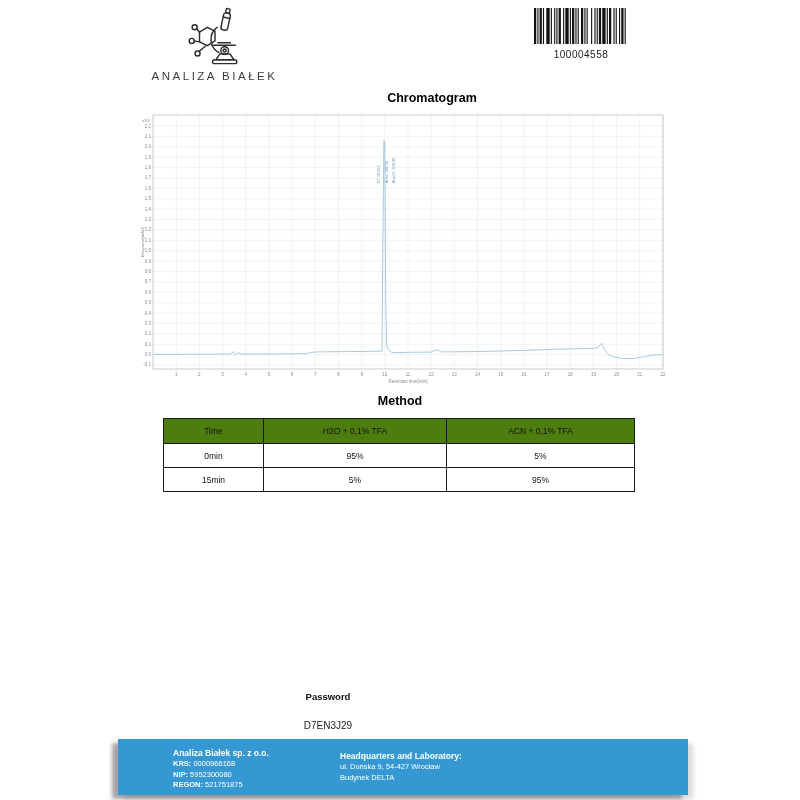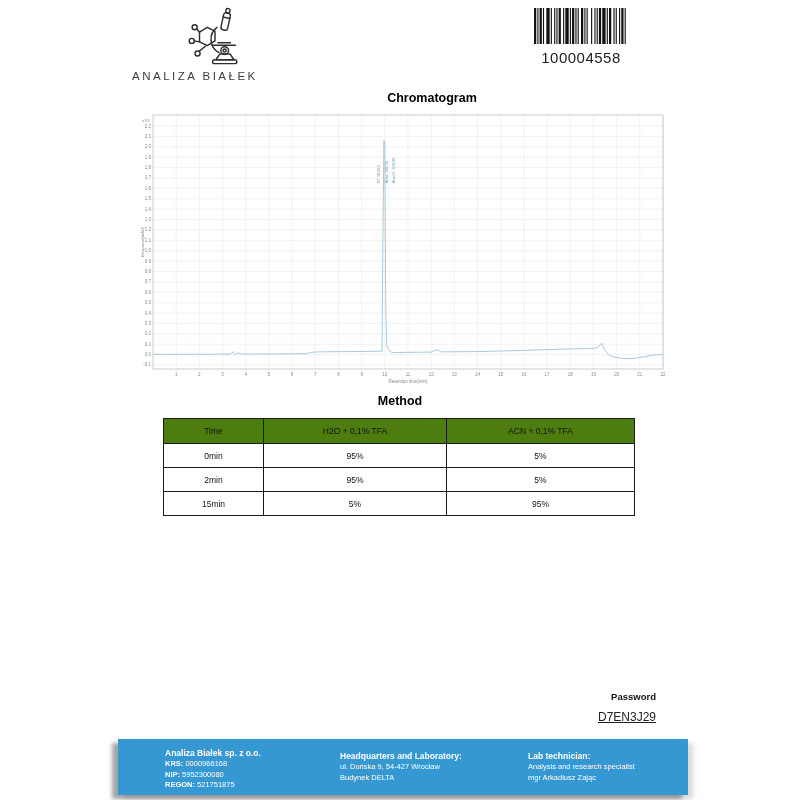--- a/index.html
+++ b/index.html
@@ -1,49 +1,49 @@
 <!DOCTYPE html>
 <html><head>
 <meta charset="utf-8">
 <style>
   html,body{margin:0;padding:0;background:#fff;}
   .page{position:relative;width:800px;height:800px;background:#ffffff;overflow:hidden;
         font-family:"Liberation Sans", sans-serif;color:#111;}
   
-  .logo-block{position:absolute;left:132px;top:6px;width:165px;}
+  .logo-block{position:absolute;left:132px;top:6px;width:165px;text-align:center;}
   .logo-block svg{display:block;margin:0 auto;}
   .logo-wordmark{margin-top:2px;font-size:11.5px;letter-spacing:2.5px;color:#3d3d3d;}
   .barcode-block{position:absolute;left:531px;top:8px;width:100px;text-align:center;}
-  .barcode-number{font-size:15px;color:#222;margin-top:1px;letter-spacing:.5px;}
+  .barcode-number{font-size:10px;color:#222;margin-top:1px;letter-spacing:.5px;}
   
   .section-title{position:absolute;left:0;width:800px;text-align:center;
                  font-size:12.5px;font-weight:bold;color:#000;}
   #chrom-title{top:91px;padding-left:32px;}
   #method-title{top:394px;}
   
   .chart-wrap{position:absolute;left:140px;top:110px;width:530px;height:285px;}
   .chart-wrap svg{display:block;}
   .chart-wrap text{font-family:"Liberation Sans", sans-serif;}
   
   table.method{position:absolute;left:163px;top:418px;width:471px;border-collapse:collapse;
                font-size:8.5px;color:#111;table-layout:fixed;}
   table.method th, table.method td{border:1px solid #1a1a1a;text-align:center;
                font-weight:normal;padding:0;height:23px;}
   table.method th{background:#4d7c0f;height:24px;}
   col.c-time{width:100px;} col.c-h2o{width:183px;} col.c-acn{width:188px;}
   
-  .password-block{position:absolute;left:0;top:691px;width:656px;text-align:right;}
+  .password-block{position:absolute;left:0;top:691px;width:656px;text-align:center;}
   .password-label{font-size:9.5px;font-weight:bold;}
-  .password-value{font-size:12px;margin-top:8px;color:#222;text-decoration:underline;}
+  .password-value{font-size:10px;margin-top:18px;color:#222;}
   
   .footer{position:absolute;left:118px;top:739px;width:570px;height:56px;background:#3598D2;
           box-shadow:-6px 4px 4px rgba(90,90,90,.55), 5px 4px 5px rgba(150,150,150,.35);
           color:#fff;}
   .footer .col{position:absolute;top:8px;font-size:7.5px;line-height:10.5px;}
-  .footer .col1{left:47px;}
+  .footer .col1{left:55px;}
   .footer .col2{left:222px;top:11px;}
   .footer .col3{left:410px;top:11px;}
   .footer .ftitle{font-size:8.5px;font-weight:bold;line-height:12px;}
   .footer b{font-weight:bold;}
 </style>
 </head>
 <body>
 
 <div class="page">
 
@@ -228,25 +228,20 @@
       <th>Time</th>
       <th>H2O + 0,1% TFA</th>
       <th>ACN + 0,1% TFA</th>
     </tr>
     <tr>
       <td>0min</td>
       <td>95%</td>
       <td>5%</td>
     </tr>
     <tr>
-      <td>2min</td>
-      <td>95%</td>
-      <td>5%</td>
-    </tr>
-    <tr>
       <td>15min</td>
       <td>5%</td>
       <td>95%</td>
     </tr>
   </tbody>
     </table>
 
   <div class="password-block">
     <div class="password-label">Password</div>
     <div class="password-value">D7EN3J29</div>
@@ -257,20 +252,15 @@
       <div class="ftitle">Analiza Białek sp. z o.o.</div>
       <div><b>KRS:</b><span> 0000966168</span></div>
       <div><b>NIP:</b><span> 5952300080</span></div>
       <div><b>REGON:</b><span> 521751875</span></div>
     </div>
     <div class="col col2">
       <div class="ftitle">Headquarters and Laboratory:</div>
       <div>ul. Duńska 9, 54-427 Wrocław</div>
       <div>Budynek DELTA</div>
     </div>
-    <div class="col col3">
-      <div class="ftitle">Lab technician:</div>
-      <div>Analysis and research specialist</div>
-      <div>mgr Arkadiusz Zając</div>
-    </div>
   </div>
 
 </div>
 
 </body></html>

